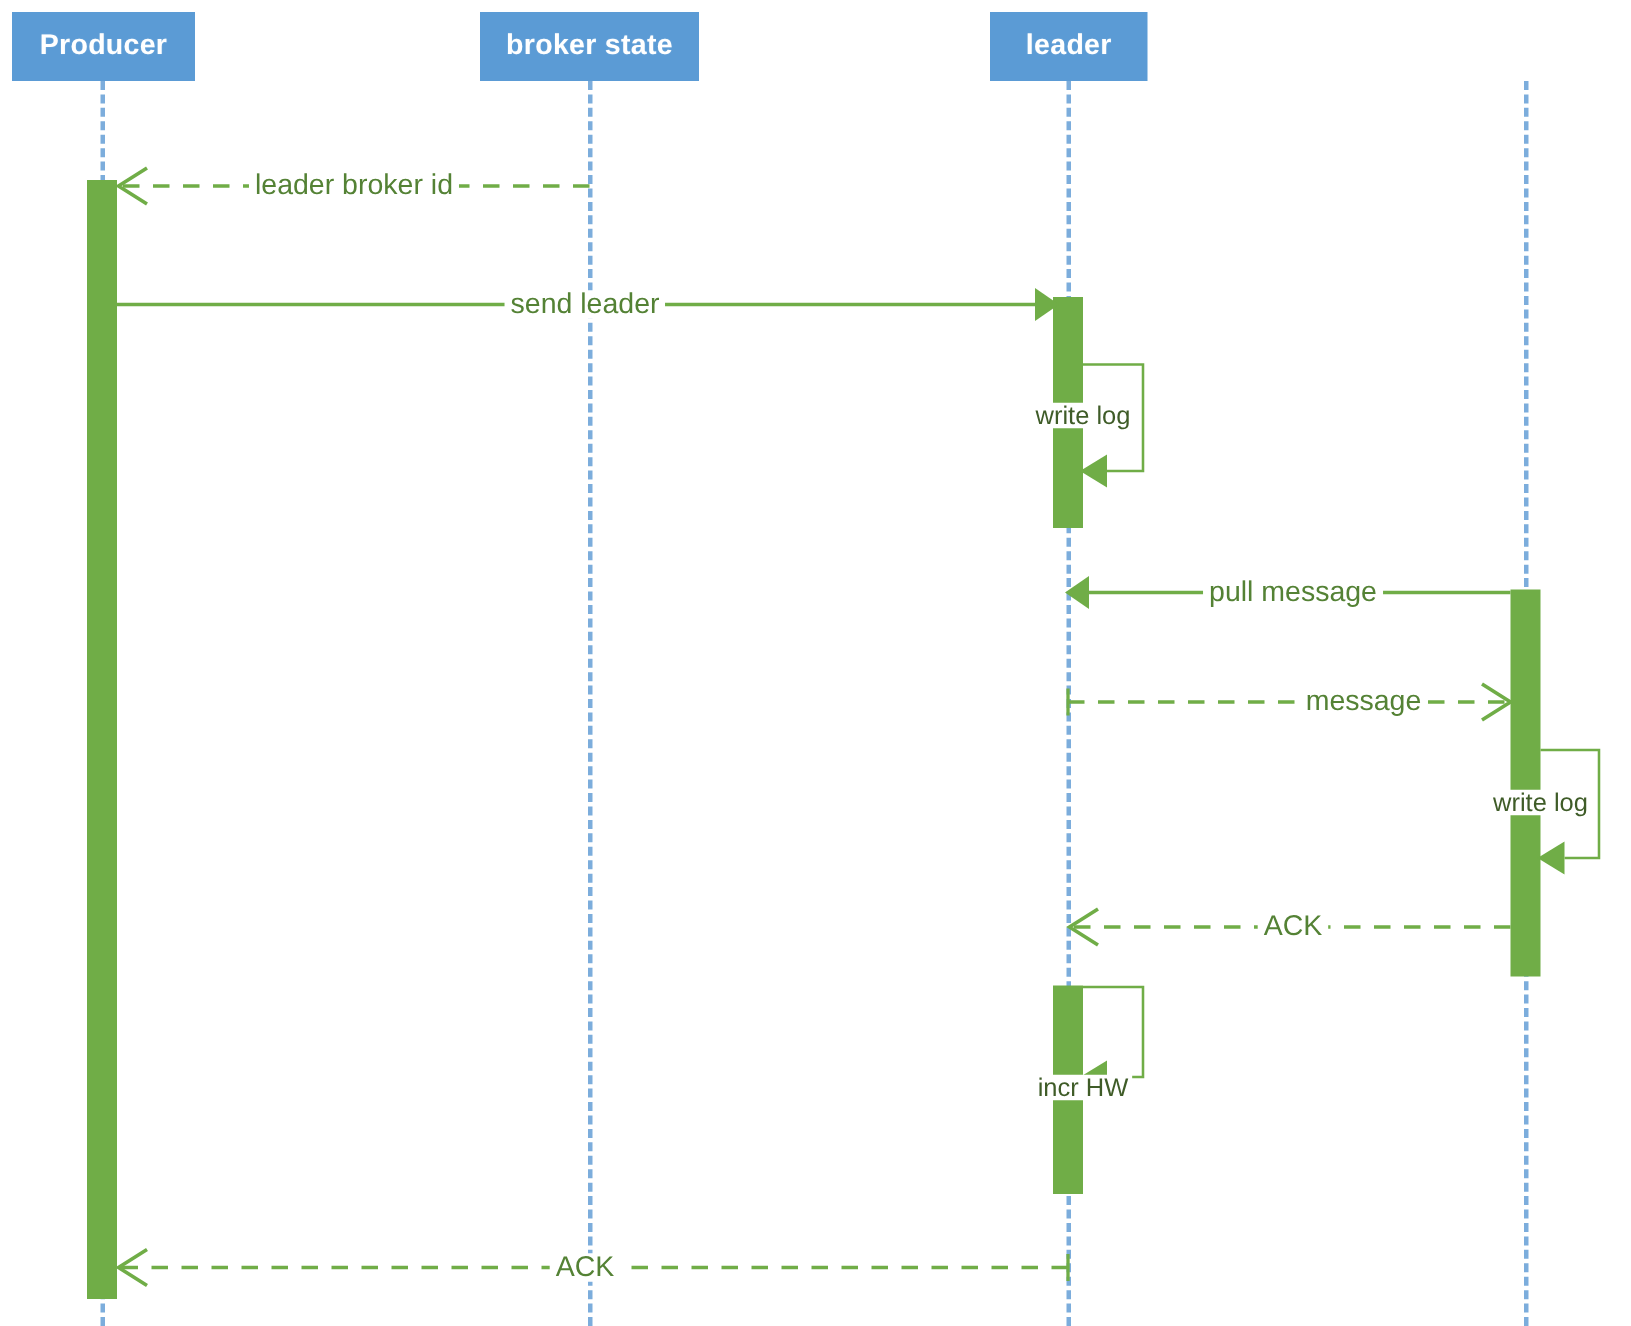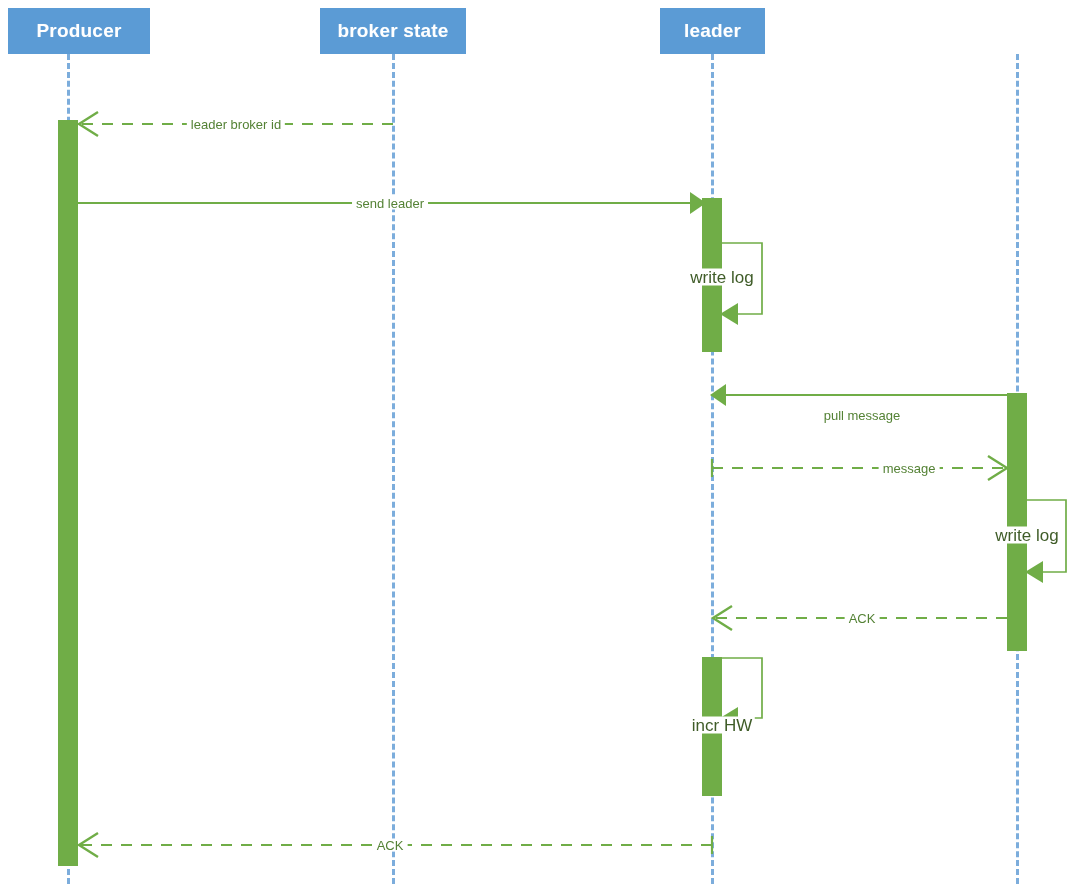--- a/index.html
+++ b/index.html
@@ -36,21 +36,21 @@
   }
   
   .activation{
     position:absolute;
     background:#70AD47;
     width:20px;
   }
   
   .msg-label{
     position:absolute;
-    font-size:13px;
+    font-size:19px;
     color:#548235;
     background:#ffffff;
     padding:0 4px;
     white-space:nowrap;
     transform:translate(-50%,-50%);
     line-height:1;
   }
   .selfloop-label{
     position:absolute;
     font-size:17px;
@@ -67,21 +67,21 @@
     width:1087px;
     height:884px;
     pointer-events:none;
   }
 </style>
 </head>
 <body>
 
 <div id="canvas">
 
-  <div class="participant" style="left:8px;top:8px;width:142px;height:46px;">
+  <div class="participant" style="left:8px;top:8px;width:122px;height:46px;">
     <span>Producer</span>
   </div>
   <div class="participant" style="left:660px;top:8px;width:105px;height:46px;">
     <span>leader</span>
   </div>
   <div class="participant" style="left:320px;top:8px;width:146px;height:46px;">
     <span>broker state</span>
   </div>
 
   <div class="lifeline" style="left:67px;top:54px;height:830px;"></div>
@@ -147,21 +147,21 @@
     </g>
 
     <g>
       <path d="M722,658 L762,658 L762,718 L738,718" fill="none" stroke="#70AD47" stroke-width="1.7"></path>
       <path d="M738,707 L720,718 L738,729 Z" fill="#70AD47"></path>
     </g>
   </svg>
 
   <div class="msg-label" style="left:236px;top:124px;">leader broker id</div>
   <div class="msg-label" style="left:390px;top:203px;">send leader</div>
-  <div class="msg-label" style="left:862px;top:395px;margin-top:20px;">pull message</div>
+  <div class="msg-label" style="left:862px;top:395px;">pull message</div>
   <div class="msg-label" style="left:862px;top:468px;margin-left:47px;">message</div>
   <div class="msg-label" style="left:862px;top:618px;">ACK</div>
   <div class="msg-label" style="left:390px;top:845px;">ACK</div>
 
   <div class="selfloop-label" style="left:722px;top:277px;">write log</div>
   <div class="selfloop-label" style="left:1027px;top:535px;">write log</div>
   <div class="selfloop-label" style="left:722px;top:686px;margin-top:39px;">incr HW</div>
 
 </div>
 

